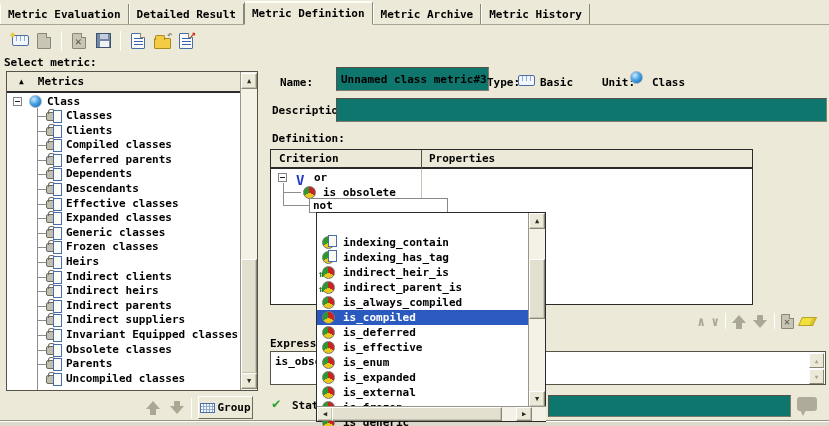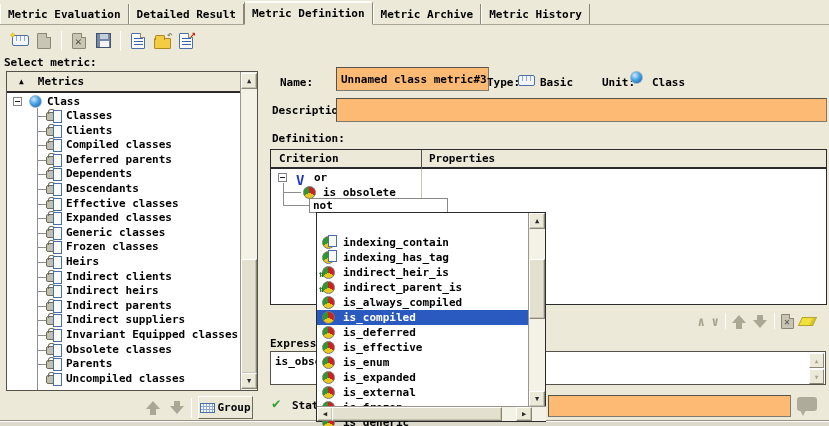--- a/index.html
+++ b/index.html
@@ -70,28 +70,28 @@
   .blk-arrow.up:after { top:9px; }
   .blk-arrow.down:after { top:1px; }
   .up-btn { position:absolute; left:146px; top:400px; }
   .down-btn { position:absolute; left:170px; top:400px; }
   .bl-sep { position:absolute; left:191px; top:398px; width:1px; height:20px; background:#b5b19f; border-right:1px solid #fff; }
   .group-btn { position:absolute; left:198px; top:396px; width:55px; height:23px; background:#ece9d8; border:1px solid #fff; border-right-color:#6e6a5e; border-bottom-color:#6e6a5e; display:flex; align-items:center; justify-content:center; gap:2px; }
   .ic-grid { width:15px; height:10px; background:#f4f6ff; border:1px solid #4a6ea8; background-image:repeating-linear-gradient(90deg, transparent 0 2px, #8faccc 2px 3px), repeating-linear-gradient(0deg, transparent 0 2px, #8faccc 2px 3px); }
 
   
   .fld-label { position:absolute; }
-  .textbox { position:absolute; background:#fdba74; border:1px solid #7f7b6e; border-top-color:#55524a; border-left-color:#55524a; padding:0 4px; display:flex; align-items:center; white-space:nowrap; overflow:hidden; }
+  .textbox { position:absolute; background:#0f766e; border:1px solid #7f7b6e; border-top-color:#55524a; border-left-color:#55524a; padding:0 4px; display:flex; align-items:center; white-space:nowrap; overflow:hidden; }
   .name-input { left:336px; top:67px; width:153px; height:24px; }
   .desc-input { left:336px; top:98px; width:491px; height:24px; }
   .type-icon { position:absolute; left:518px; top:75px; }
   .unit-icon { position:absolute; left:630px; top:71px; }
 
   
-  .def-table { position:absolute; left:270px; top:149px; width:557px; height:156px; background:#fff; border:1px solid #2b2b2b; }
+  .def-table { position:absolute; left:270px; top:149px; width:483px; height:156px; background:#fff; border:1px solid #2b2b2b; }
   .def-head { position:absolute; left:0; top:0; width:100%; height:19px; background:#ece9d8; border-bottom:2px solid #2b2b2b; }
   .def-col1 { position:absolute; left:8px; top:2px; }
   .def-col2 { position:absolute; left:158px; top:2px; }
   .def-divider { position:absolute; left:150px; top:0; width:1px; height:154px; background:#c8c5b5; }
   .def-divider-head { position:absolute; left:150px; top:0; width:1px; height:19px; background:#55524a; }
   .or-v { position:absolute; left:25px; top:2px; color:#2238c8; font-size:14px; font-weight:bold; }
   .icon-pie { width:13px; height:13px; border-radius:50%; border:1px solid #777; background:conic-gradient(#cc2222 0 120deg, #e8c81c 120deg 240deg, #2a9a2a 240deg 360deg); position:relative; }
   .icon-pie-page { width:13px; height:13px; border-radius:50%; border:1px solid #777; background:conic-gradient(#cc2222 0 120deg, #e8c81c 120deg 240deg, #2a9a2a 240deg 360deg); position:relative; }
   .icon-pie-page:after { content:""; position:absolute; right:-3px; top:-2px; width:7px; height:10px; background:#fafaf6; border:1px solid #4a6ea8; }
   .icon-pie-arrows { width:13px; height:13px; border-radius:50%; border:1px solid #777; background:conic-gradient(#cc2222 0 120deg, #e8c81c 120deg 240deg, #2a9a2a 240deg 360deg); position:relative; }

